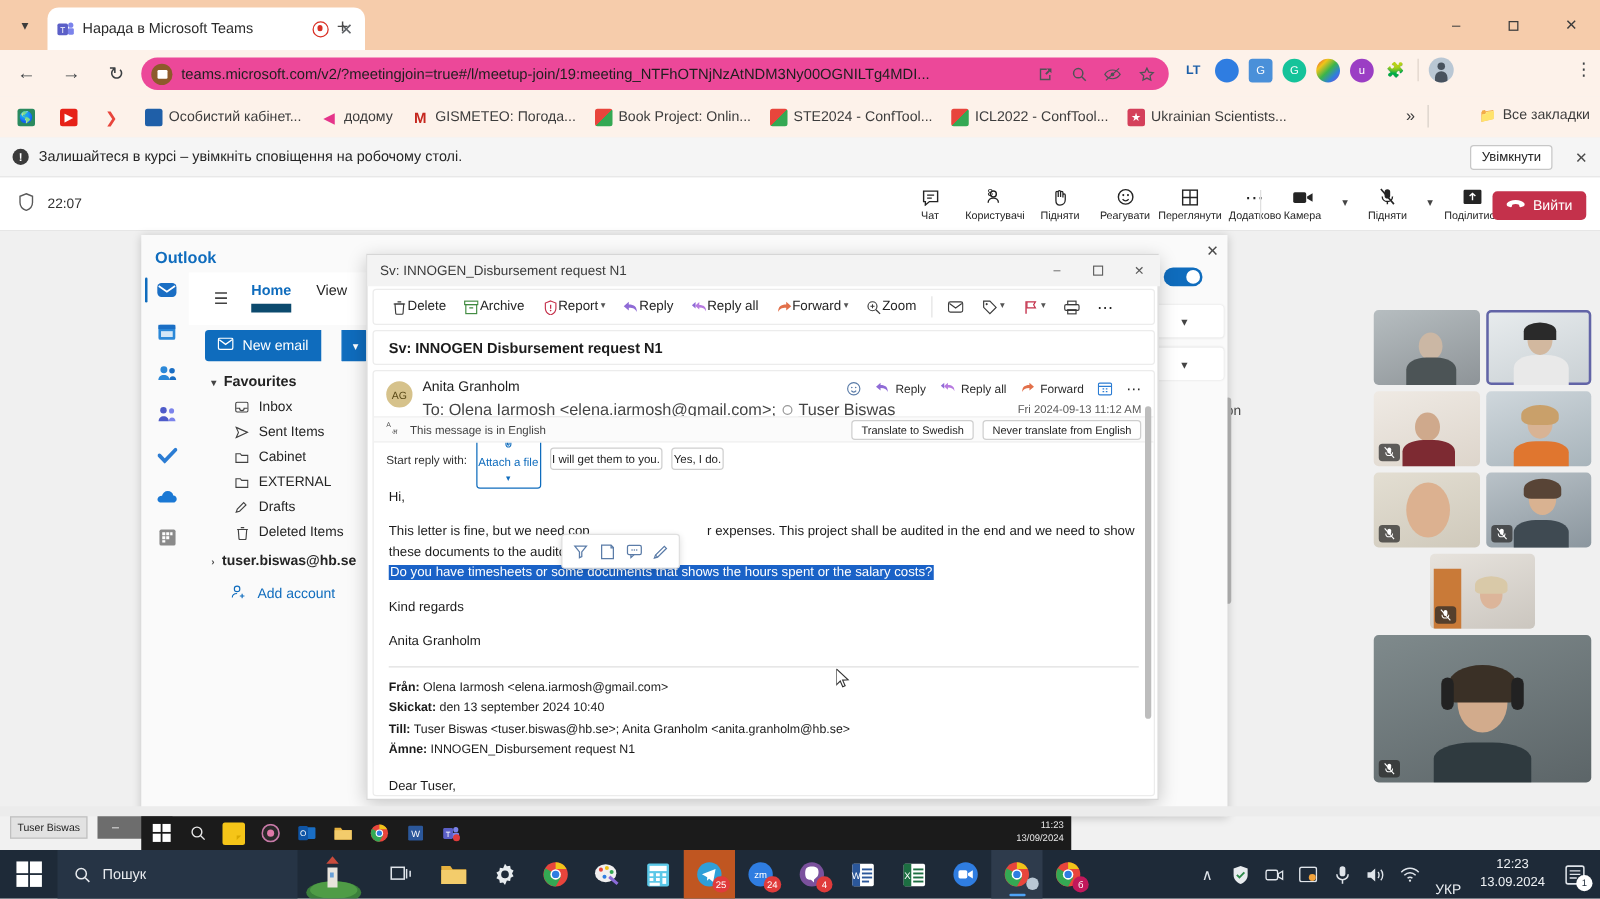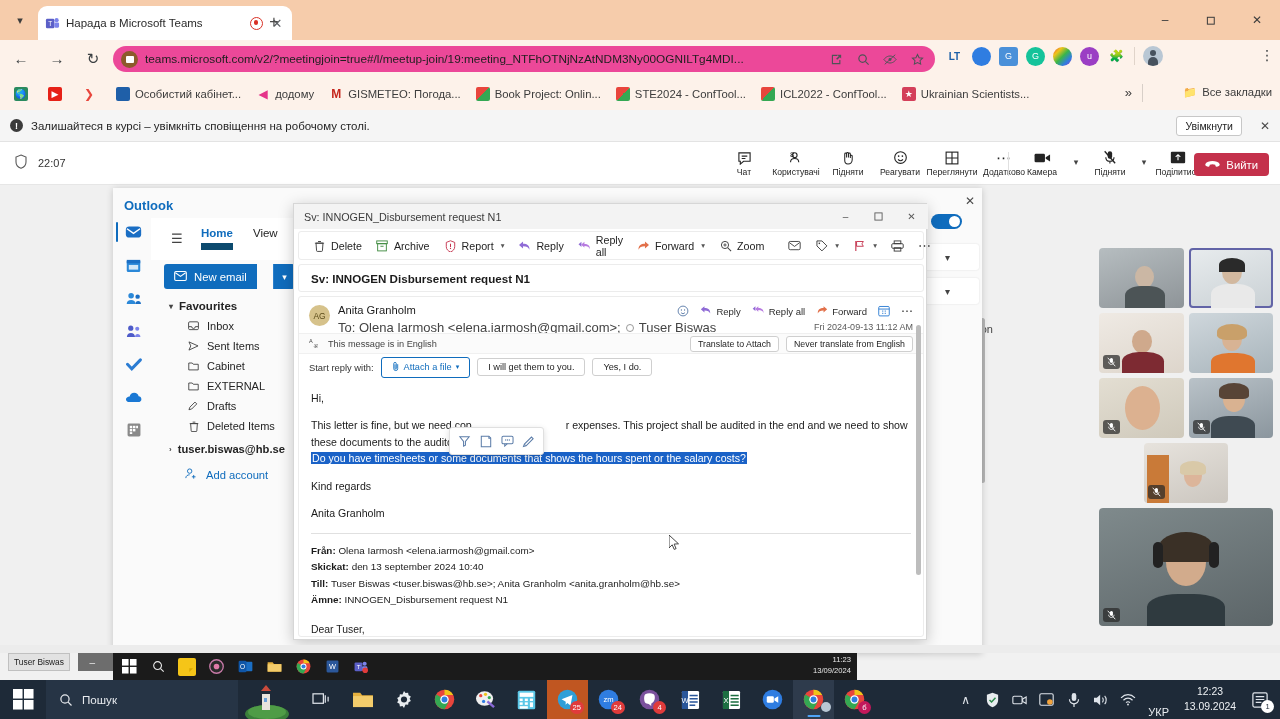--- a/index.html
+++ b/index.html
@@ -204,21 +204,21 @@
     background: #fff; border: 1px solid #d6d6d6; box-shadow: 0 3px 14px rgba(0,0,0,.22);
   }
   .mw-title { position: absolute; left: 0; top: 0; width: 634px; height: 25px;
               background: #f3f3f3; display: flex; align-items: center; padding-left: 10px; }
   .mw-title-text { font-size: 10.8px; color: #3b3b3b; }
   .mw-ctrls { position: absolute; right: 0; top: 0; display: flex; }
   .mw-btn { width: 33px; height: 25px; display: flex; align-items: center; justify-content: center; color: #5a5a5a; font-size: 10px; }
   .mw-toolbar { position: absolute; left: 4px; top: 27px; width: 626px; height: 29px;
                 background: #fff; border: 1px solid #ececec; border-radius: 3px;
                 display: flex; align-items: center; padding-left: 7px; gap: 0; }
-  .tb-item { display: flex; align-items: center; gap: 5px; font-size: 10.7px; color: #242424; padding: 3px 7px; border-radius: 3px; }
+  .tb-item { display: flex; align-items: flex-start; gap: 0; font-size: 10.7px; color: #242424; padding: 3px 7px; border-radius: 3px; }
   .tb-item .g { width: 13px; height: 13px; display: flex; align-items: center; justify-content: center; }
   .tb-chev { font-size: 7.5px; color: #555; margin-left: 2px; }
   .tb-div { width: 1px; height: 17px; background: #e4e4e4; margin: 0 5px; }
   .mw-subject { position: absolute; left: 4px; top: 60px; width: 626px; height: 28px;
                 background: #fff; border: 1px solid #ececec; border-radius: 3px;
                 display: flex; align-items: center; padding-left: 12px; }
   .mw-subject span { font-size: 11.6px; font-weight: bold; color: #1b1b1b; }
   .mw-body { position: absolute; left: 4px; top: 92px; width: 626px; height: 341px;
              background: #fff; border: 1px solid #ececec; border-radius: 3px; overflow: hidden; }
   .hdr-row { position: relative; height: 36px; padding: 6px 10px 0 10px; }
@@ -232,21 +232,21 @@
   .ha { font-size: 9.5px; color: #2b2b2b; display: flex; align-items: center; gap: 4px; }
   .hdr-date { position: absolute; right: 10px; top: 25px; font-size: 9px; color: #5a5a5a; }
   .trans-row { position: relative; height: 21px; border-top: 1px solid #f0f0f0; border-bottom: 1px solid #f0f0f0;
                background: #fbfbfb; display: flex; align-items: center; padding: 0 10px; gap: 7px; }
   .trans-txt { font-size: 9.2px; color: #444; flex: 1; }
   .trans-btn { font-size: 8.8px; color: #242424; background: #fff; border: 1px solid #cfcfcf;
                border-radius: 3px; padding: 2px 7px; }
   .reply-row { height: 26px; display: flex; align-items: center; padding: 0 10px; gap: 7px; }
   .reply-lbl { font-size: 9.4px; color: #333; }
   .chip { font-size: 9.2px; color: #242424; border: 1px solid #cfcfcf; border-radius: 3px;
-          padding: 3px 10px; background: #fff; display: flex; align-items: center; gap: 4px; }
+          padding: 3px 1px; background: #fff; display: flex; align-items: center; gap: 4px; flex-direction: column; }
   .chip.blue { border-color: #0f6cbd; color: #0f6cbd; }
   .mail-text { padding: 10px 12px 0 12px; font-size: 10.6px; color: #1b1b1b; line-height: 1.55; }
   .mail-text p { margin-bottom: 11px; }
   .hl { background: #1a62c7; color: #fff; padding: 0 1px; }
   .hr-line { height: 1px; background: #e0e0e0; margin: 12px 0 9px 0; }
   .quoted { font-size: 9.9px; color: #1b1b1b; line-height: 1.62; }
   .quoted b { font-weight: bold; }
   .sel-toolbar {
     position: absolute; left: 449px; top: 427px; width: 95px; height: 28px;
     background: #fff; border: 1px solid #e0e0e0; border-radius: 3px;
@@ -1016,21 +1016,21 @@
       </div>
 
       <div class="trans-row">
         <span>
           <svg width="12" height="12" viewBox="0 0 13 13">
               <text x="0" y="6" font-size="6" fill="#444" font-family="sans-serif">A</text>
               <text x="5" y="12" font-size="6" fill="#444" font-family="sans-serif">अ</text>
             </svg>
         </span>
         <span class="trans-txt">This message is in English</span>
-        <span class="trans-btn">Translate to Attach</span>
+        <span class="trans-btn">Translate to Swedish</span>
         <span class="trans-btn">Never translate from English</span>
       </div>
 
       <div class="reply-row">
         <span class="reply-lbl">Start reply with:</span>
         <span class="chip blue">
           <span>
             <svg width="8" height="11" viewBox="0 0 9 12">
                 <path d="M6.4 3.4v5a2.2 2.2 0 11-4.4 0V2.8a1.4 1.4 0 012.8 0v5.4a.7.7 0 11-1.4 0V3.6" fill="none" stroke="#0f6cbd" stroke-width="1"></path>
               </svg>

